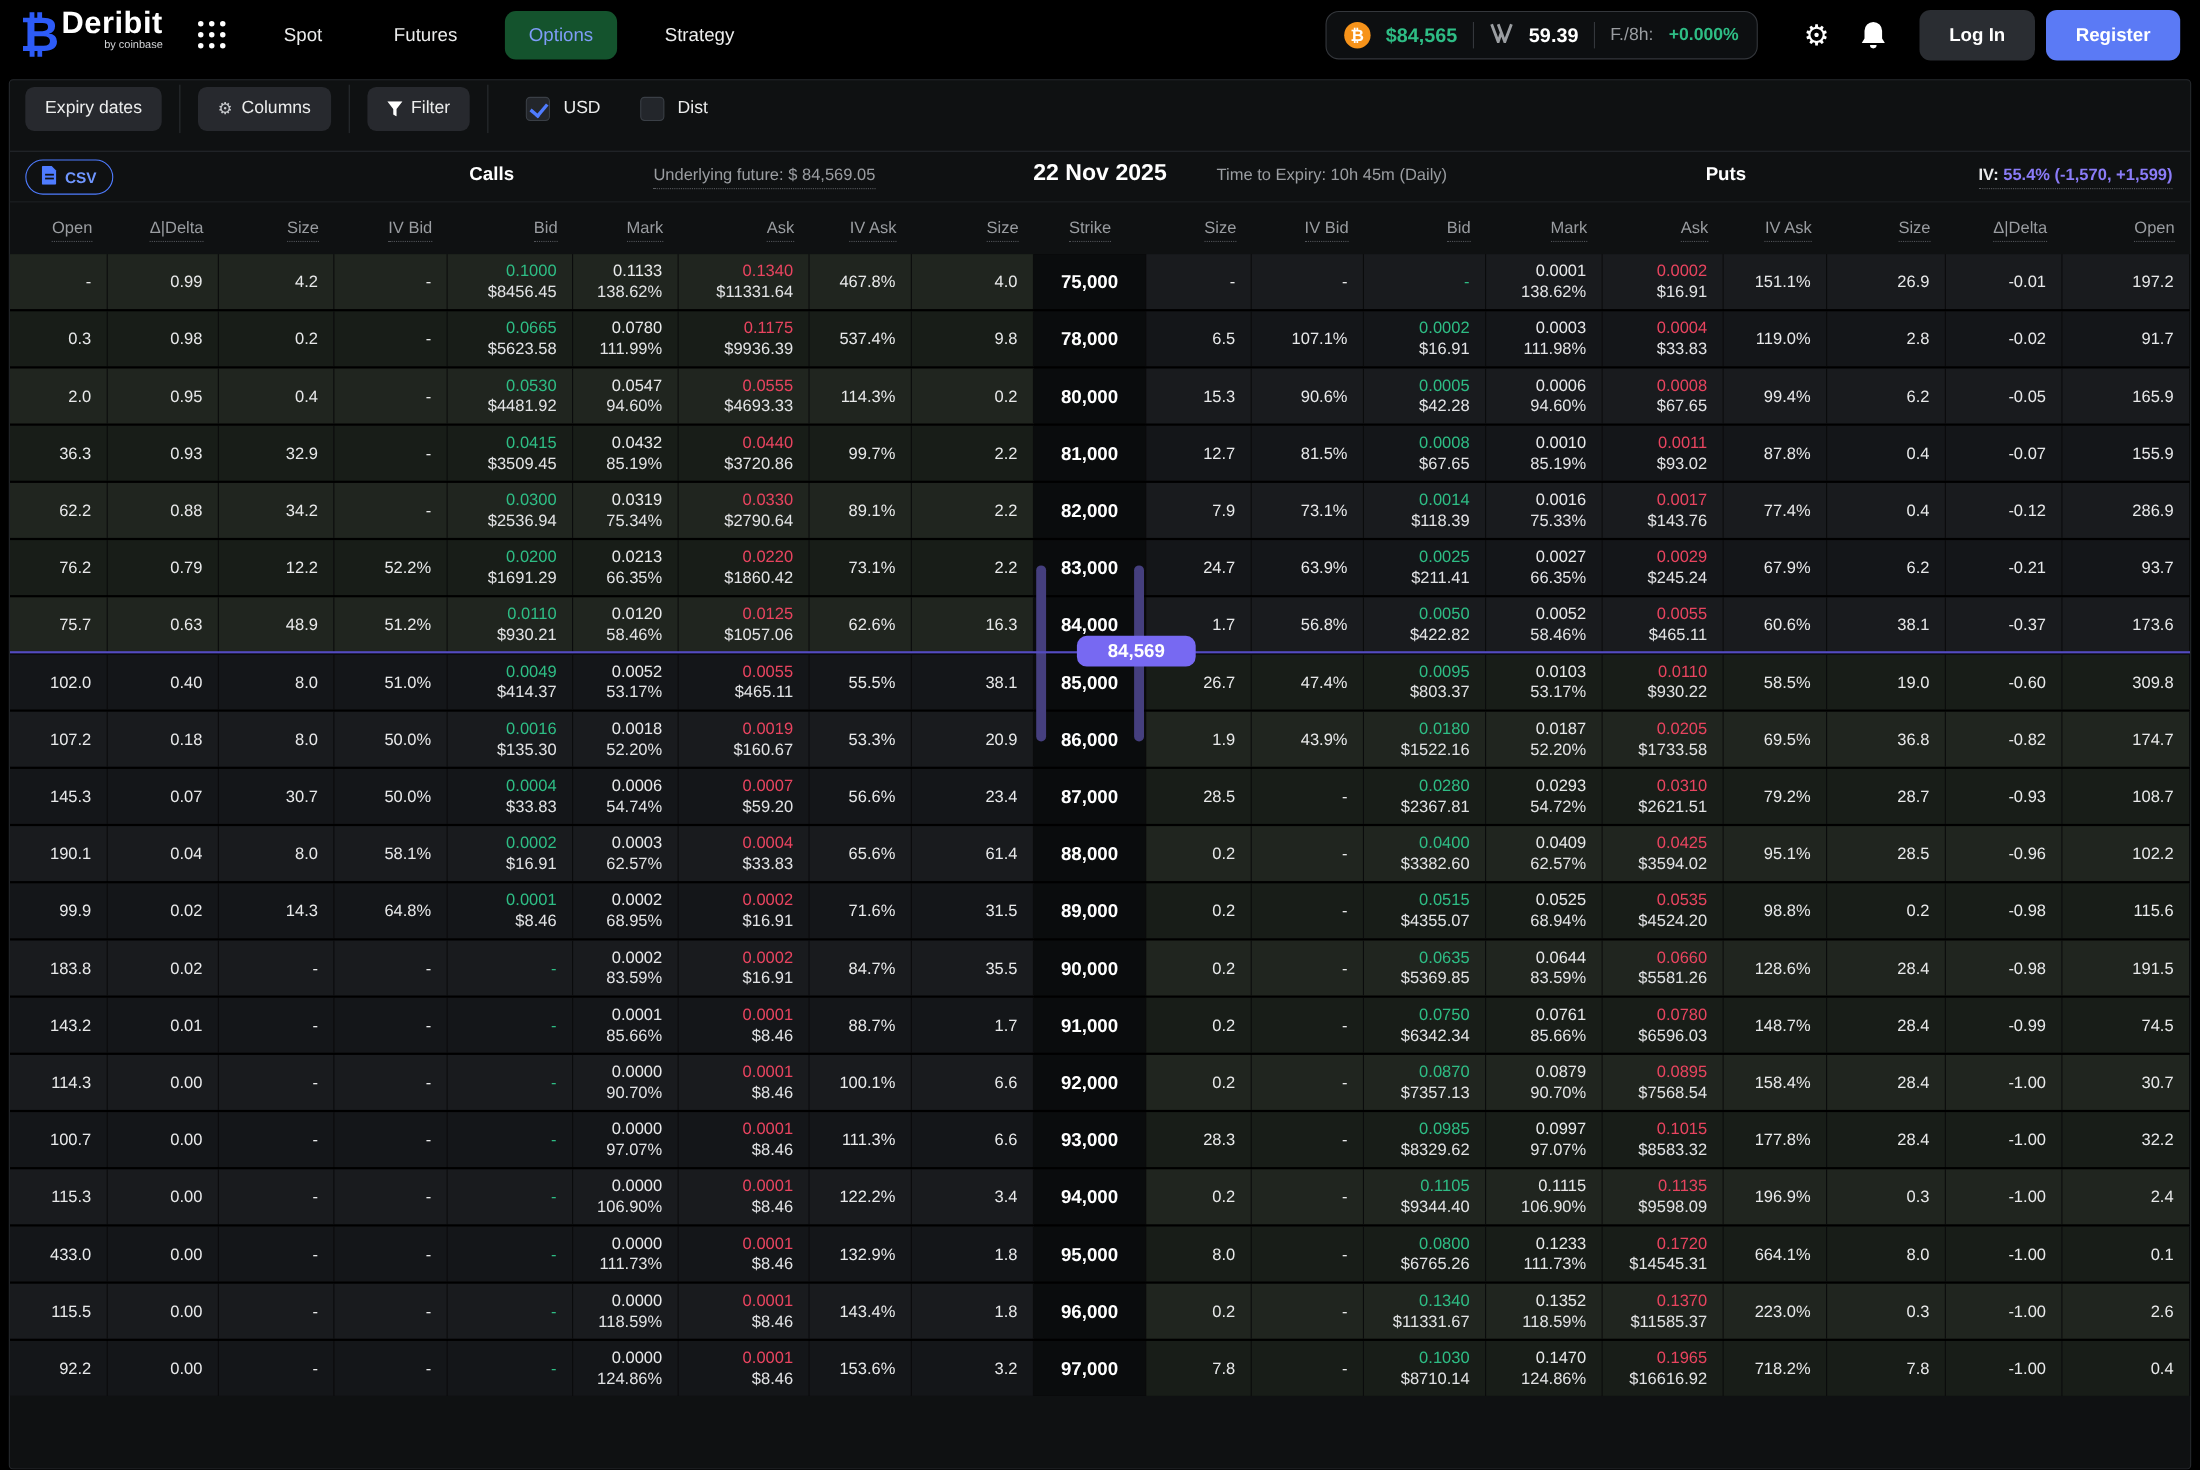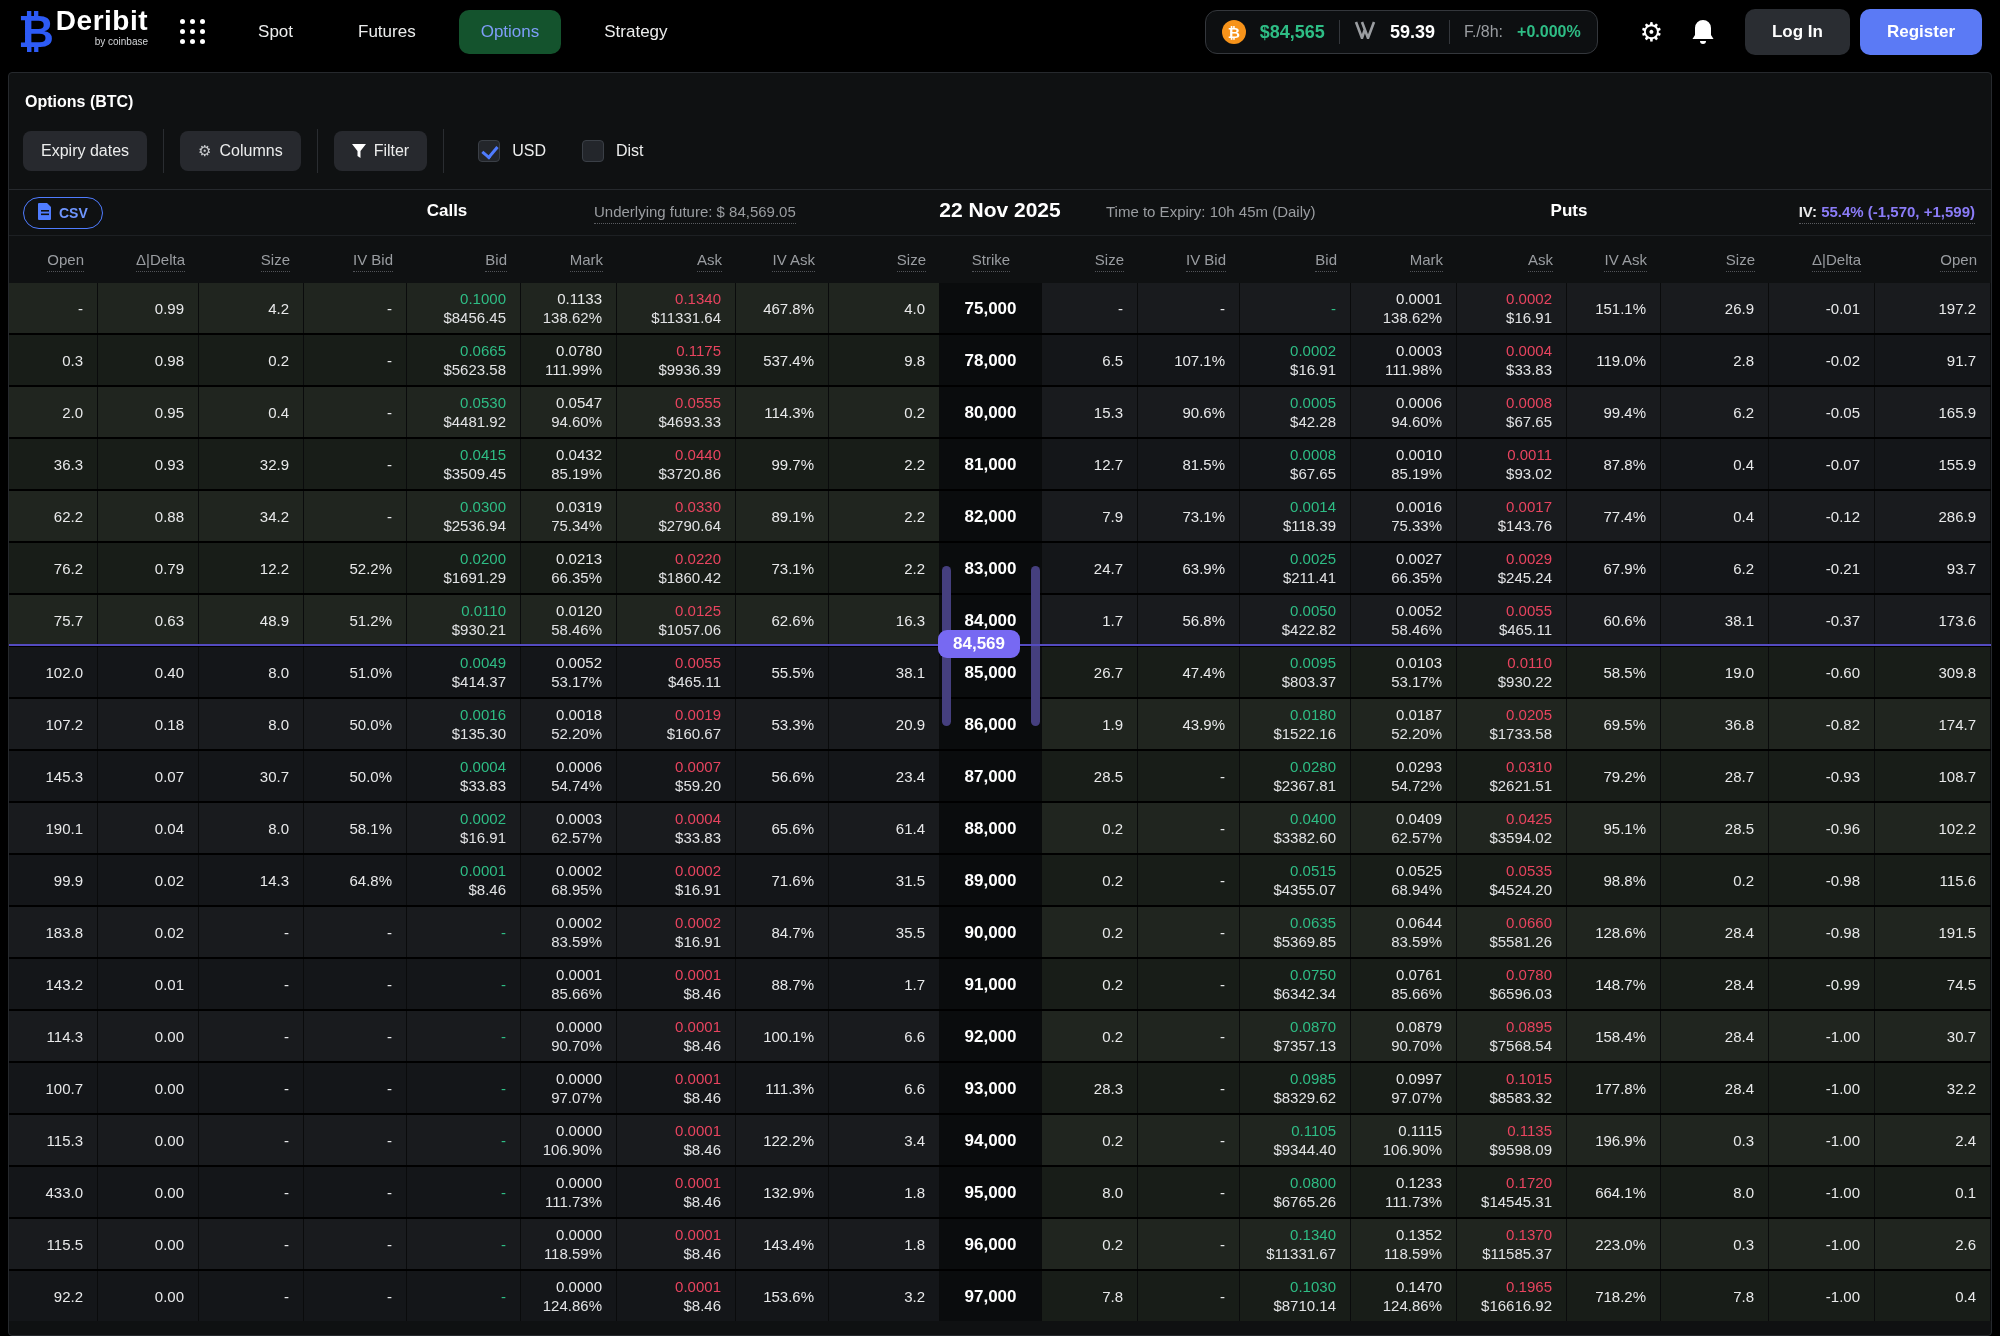--- a/index.html
+++ b/index.html
@@ -133,21 +133,20 @@
     <svg width="24" height="26" viewBox="0 0 24 26">
         <path d="M12 1a8 8 0 0 0-8 8v7l-2.5 4h21L20 16V9a8 8 0 0 0-8-8z" fill="#fff"></path>
         <path d="M9 22a3 3 0 0 0 6 0z" fill="#fff"></path>
       </svg>
   </span>
   <button class="btn btn-login">Log In</button>
   <button class="btn btn-register">Register</button>
 </div>
 
 <div class="panel">
-  <div class="panel-title">Options (BTC)</div>
 
   <div class="toolbar">
     <button class="tb-btn">
       <span>Expiry dates</span>
     </button>
     <span class="tb-div"></span>
     <button class="tb-btn">
       <span class="tb-icon">⚙</span>
       <span>Columns</span>
     </button>
@@ -1462,15 +1461,15 @@
         <div class="cell c-itm-b">
           <span class="t-white">-1.00</span>
         </div>
         <div class="cell c-itm-b">
           <span class="t-white">0.4</span>
         </div>
       </div>
       <div class="price-line" style="top: 361px;"></div>
       <div class="bracket-bar" style="left: 933px; top: 283px; height: 160px;"></div>
       <div class="bracket-bar" style="left: 1022px; top: 283px; height: 160px;"></div>
-      <div class="price-pill" style="left: 929px; width: 82px; top: 347px; text-align: center;">84,569</div>
+      <div class="price-pill" style="left: 970px; width: 108px; top: 347px; text-align: center;">84,569</div>
     </div>
 </div>
 
 </body></html>

